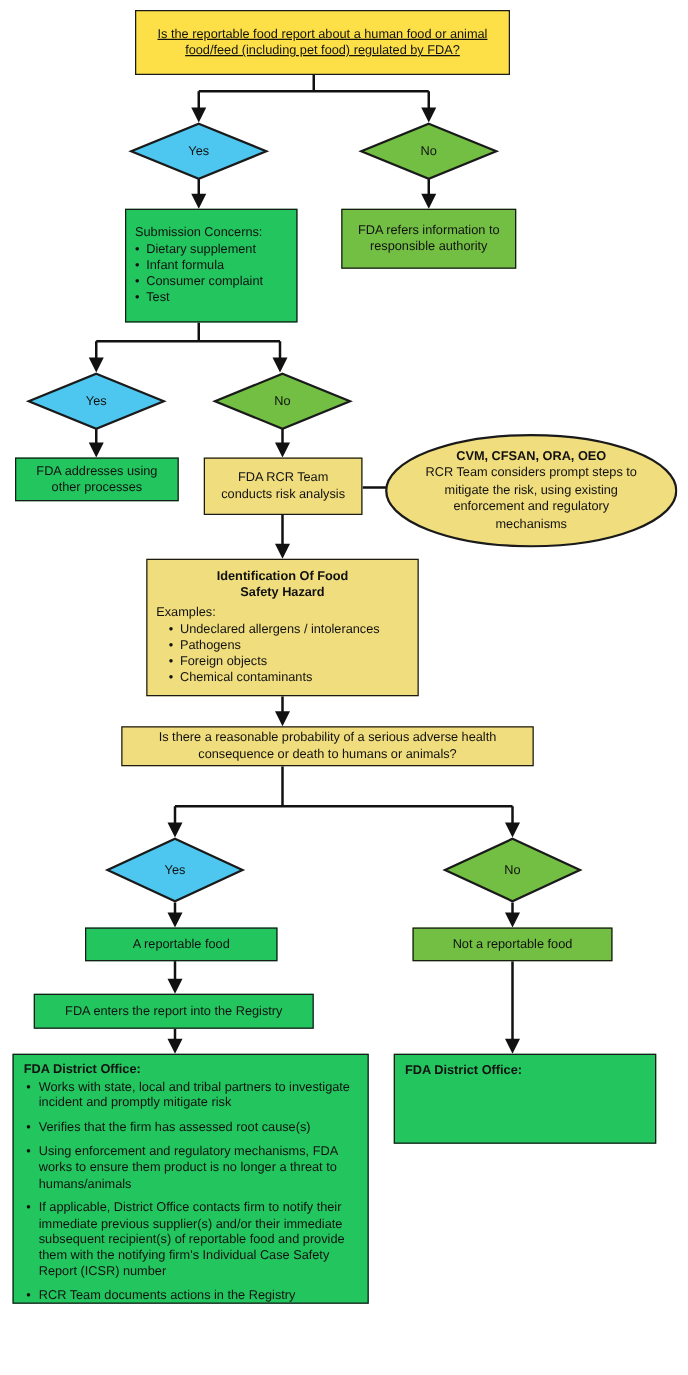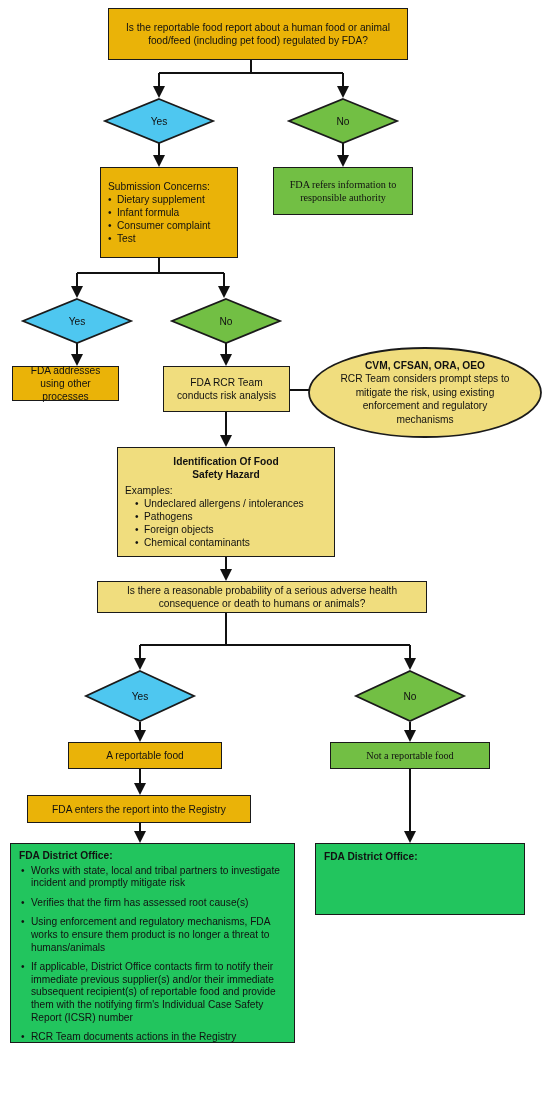--- a/index.html
+++ b/index.html
@@ -28,23 +28,23 @@
     display: flex;
     flex-direction: column;
     justify-content: center;
     z-index: 3;
   }
   .node.center { align-items: center; text-align: center; }
   .node.left { align-items: flex-start; text-align: left; }
   .pad-c { padding: 3px 6px; }
   .pad-l { padding: 5px 7px; }
 
-  .c-gray   { background: #eab308; }
-  .c-blue   { background: #eab308; }
-  .c-green  { background: #72bf44; font-family: Liberation Serif, serif; }
+  .c-gray   { background: #fde047; text-decoration: underline; }
+  .c-blue   { background: #22c55e; }
+  .c-green  { background: #72bf44; }
   .c-yellow { background: #f0dd7e; }
   .c-orange { background: #22c55e; }
 
   
   .diamond {
     position: absolute;
     z-index: 3;
   }
   .diamond svg { display: block; overflow: visible; }
   .diamond .dlabel {
@@ -225,21 +225,21 @@
     <span class="dlabel">Yes</span>
   </div>
 
   <div class="diamond" style="left:171px; top:298px; width:110px; height:46px;">
     <svg width="110" height="46" viewBox="0 0 110 46">
       <polygon points="55,1 109,23 55,45 1,23" fill="#72bf44" stroke="#1a1a1a" stroke-width="1.8"></polygon>
     </svg>
     <span class="dlabel">No</span>
   </div>
 
-  <div class="node center pad-c c-blue" style="left:12px; top:366px; width:107px; height:35px;">
+  <div class="node center pad-c c-blue" style="left:12px; top:366px; width:131px; height:35px;">
     <span>FDA addresses using other processes</span>
   </div>
 
   <div class="node center pad-c c-yellow" style="left:163px; top:366px; width:127px; height:46px;align-items:center;">
     <span>FDA RCR Team conducts risk analysis</span>
   </div>
 
   <div class="ellipse" style="left:308px; top:347px; width:234px; height:91px;">
     <svg width="234" height="91" viewBox="0 0 234 91" preserveAspectRatio="none">
       <ellipse cx="117" cy="45.5" rx="116" ry="44.5" fill="#f0dd7e" stroke="#1a1a1a" stroke-width="1.8"></ellipse>

